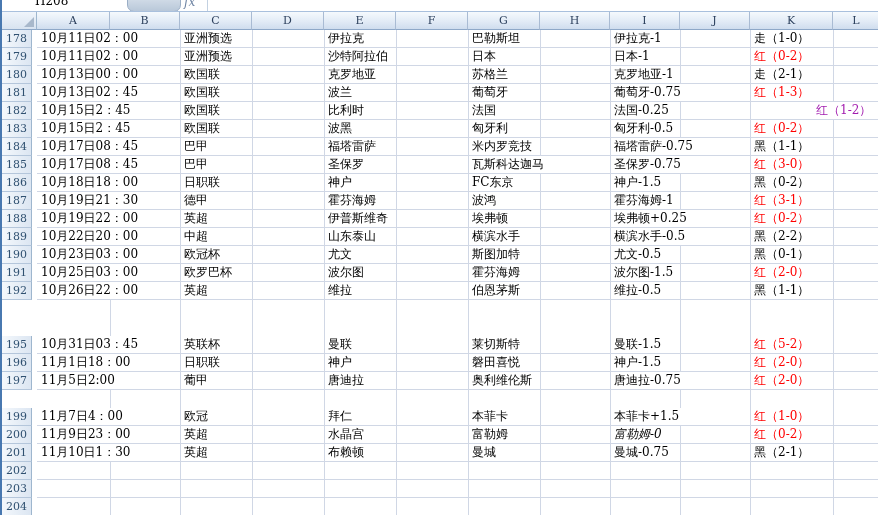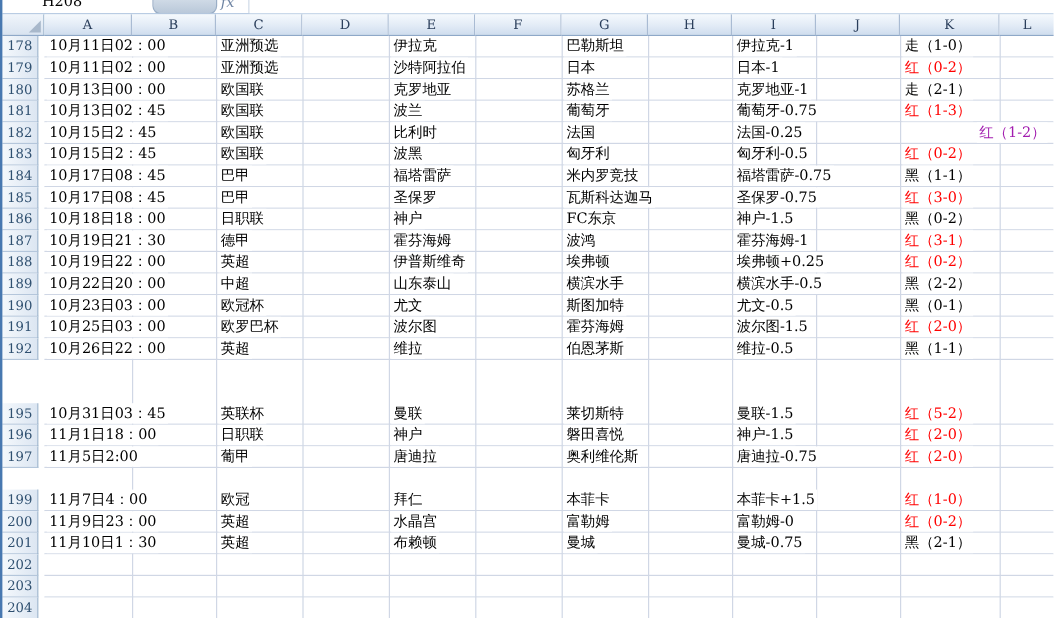--- a/index.html
+++ b/index.html
@@ -268,21 +268,21 @@
         <span class="cell-text" style="left: 610px;">本菲卡+1.5</span>
         <span class="cell-text" style="left: 750px; color: rgb(255, 0, 0);">红（1-0）</span>
       </div>
       <div class="grid-row" style="top: 396px;">
         <div class="row-body"></div>
         <div class="row-header">200</div>
         <span class="cell-text" style="left: 37px;">11月9日23：00</span>
         <span class="cell-text" style="left: 180px;">英超</span>
         <span class="cell-text" style="left: 324px;">水晶宫</span>
         <span class="cell-text" style="left: 468px;">富勒姆</span>
-        <span class="cell-text" style="left: 610px;">富勒姆-0</span>
+        <span class="cell-text" style="left: 610px; font-style: italic;">富勒姆-0</span>
         <span class="cell-text" style="left: 750px; color: rgb(255, 0, 0);">红（0-2）</span>
       </div>
       <div class="grid-row" style="top: 414px;">
         <div class="row-body"></div>
         <div class="row-header">201</div>
         <span class="cell-text" style="left: 37px;">11月10日1：30</span>
         <span class="cell-text" style="left: 180px;">英超</span>
         <span class="cell-text" style="left: 324px;">布赖顿</span>
         <span class="cell-text" style="left: 468px;">曼城</span>
         <span class="cell-text" style="left: 610px;">曼城-0.75</span>

